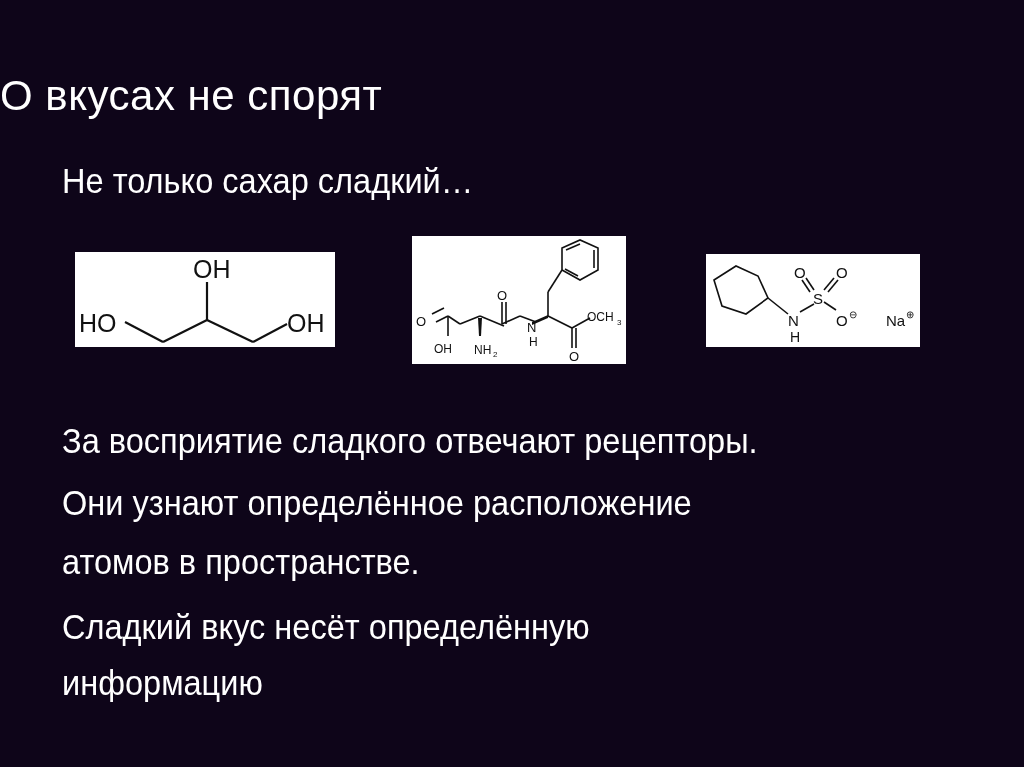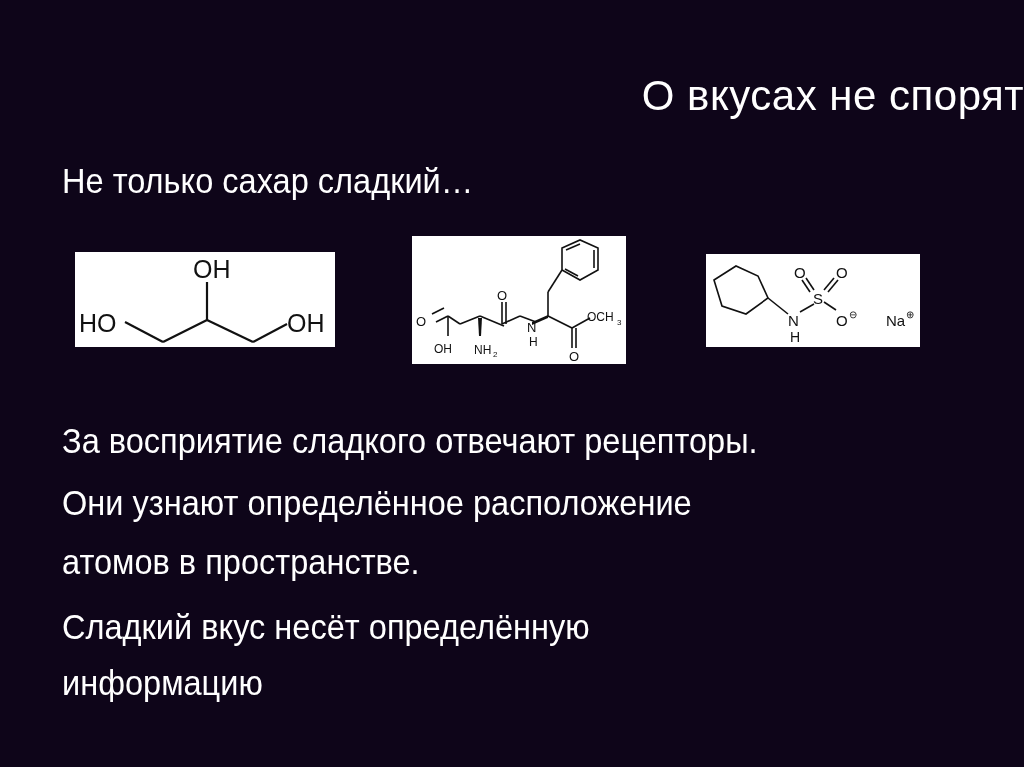--- a/index.html
+++ b/index.html
@@ -13,21 +13,21 @@
     body {
       position: relative;
       font-family: "DejaVu Sans Condensed", "Liberation Sans Narrow", "Liberation Sans", sans-serif;
       color: #ffffff;
     }
     .slide-title {
       position: absolute;
       left: 0;
       top: 66px;
       width: 1024px;
-      text-align: right;
+      text-align: left;
       font-size: 42px;
       line-height: 60px;
       font-family: "Liberation Sans", sans-serif;
       letter-spacing: 0.5px;
     }
     .text {
       position: absolute;
       left: 62px;
       font-size: 35px;
       line-height: 62px;

